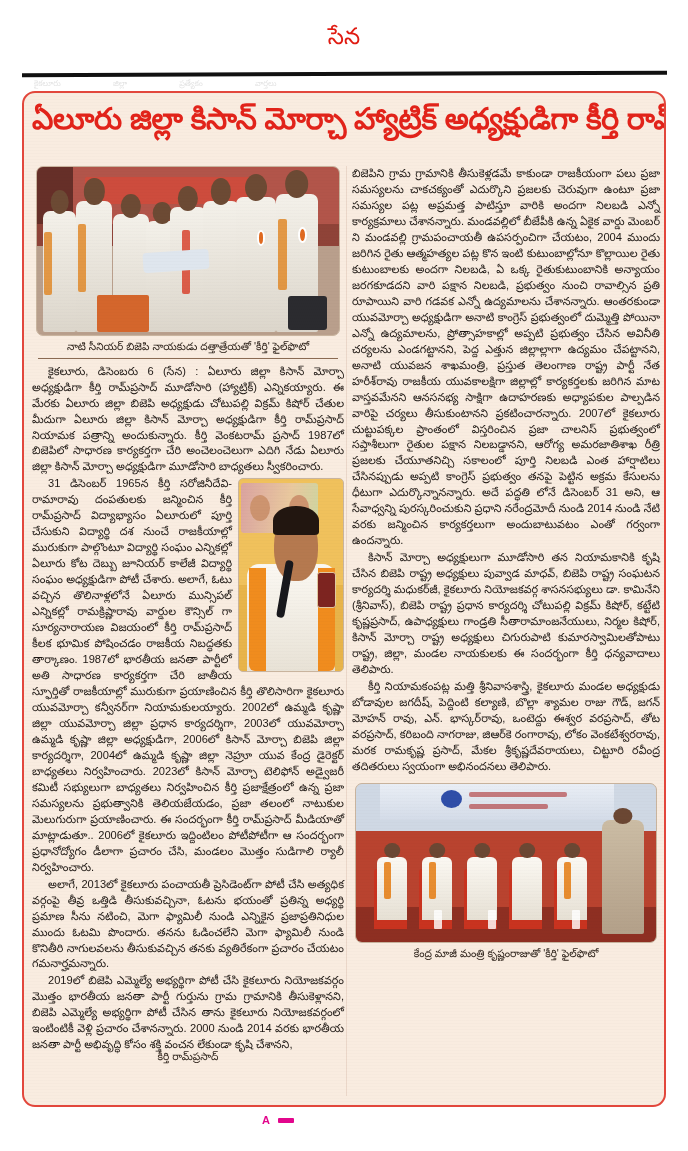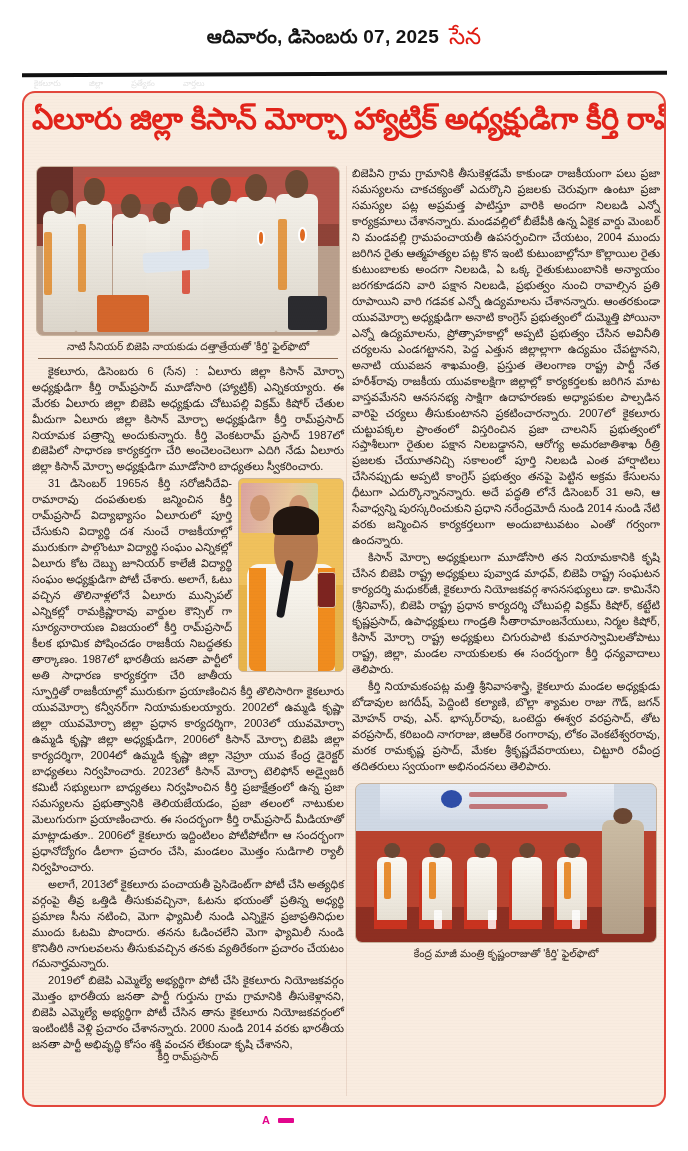--- a/index.html
+++ b/index.html
@@ -52,21 +52,21 @@
 
   
   .ghost-strip {
     position: absolute;
     top: 79px;
     left: 34px;
     width: 620px;
     height: 11px;
     opacity: 0.16;
     display: flex;
-    gap: 28px;
+    gap: 52px;
     align-items: flex-end;
     font-size: 8px;
     color: #4a4a4a;
     overflow: hidden;
     white-space: nowrap;
   }
 
   
   .article {
     position: absolute;
@@ -315,21 +315,20 @@
     font-weight: bold;
   }
   .page-mark-bar {
     width: 16px; height: 5px; background: #e2068c; border-radius: 1px;
   }
 </style>
 </head>
 <body>
 
 <div class="masthead">
-  <span class="masthead-date">ఆదివారం, డిసెంబరు 07, 2025</span>
   <span class="masthead-logo">సేన</span>
 </div>
 <div class="masthead-rule"></div>
 
 <div class="ghost-strip">
   <span>కైకలూరు</span>
   <span>జిల్లా</span>
   <span>ప్రత్యేకం</span>
   <span>వార్తలు</span>
 </div>

